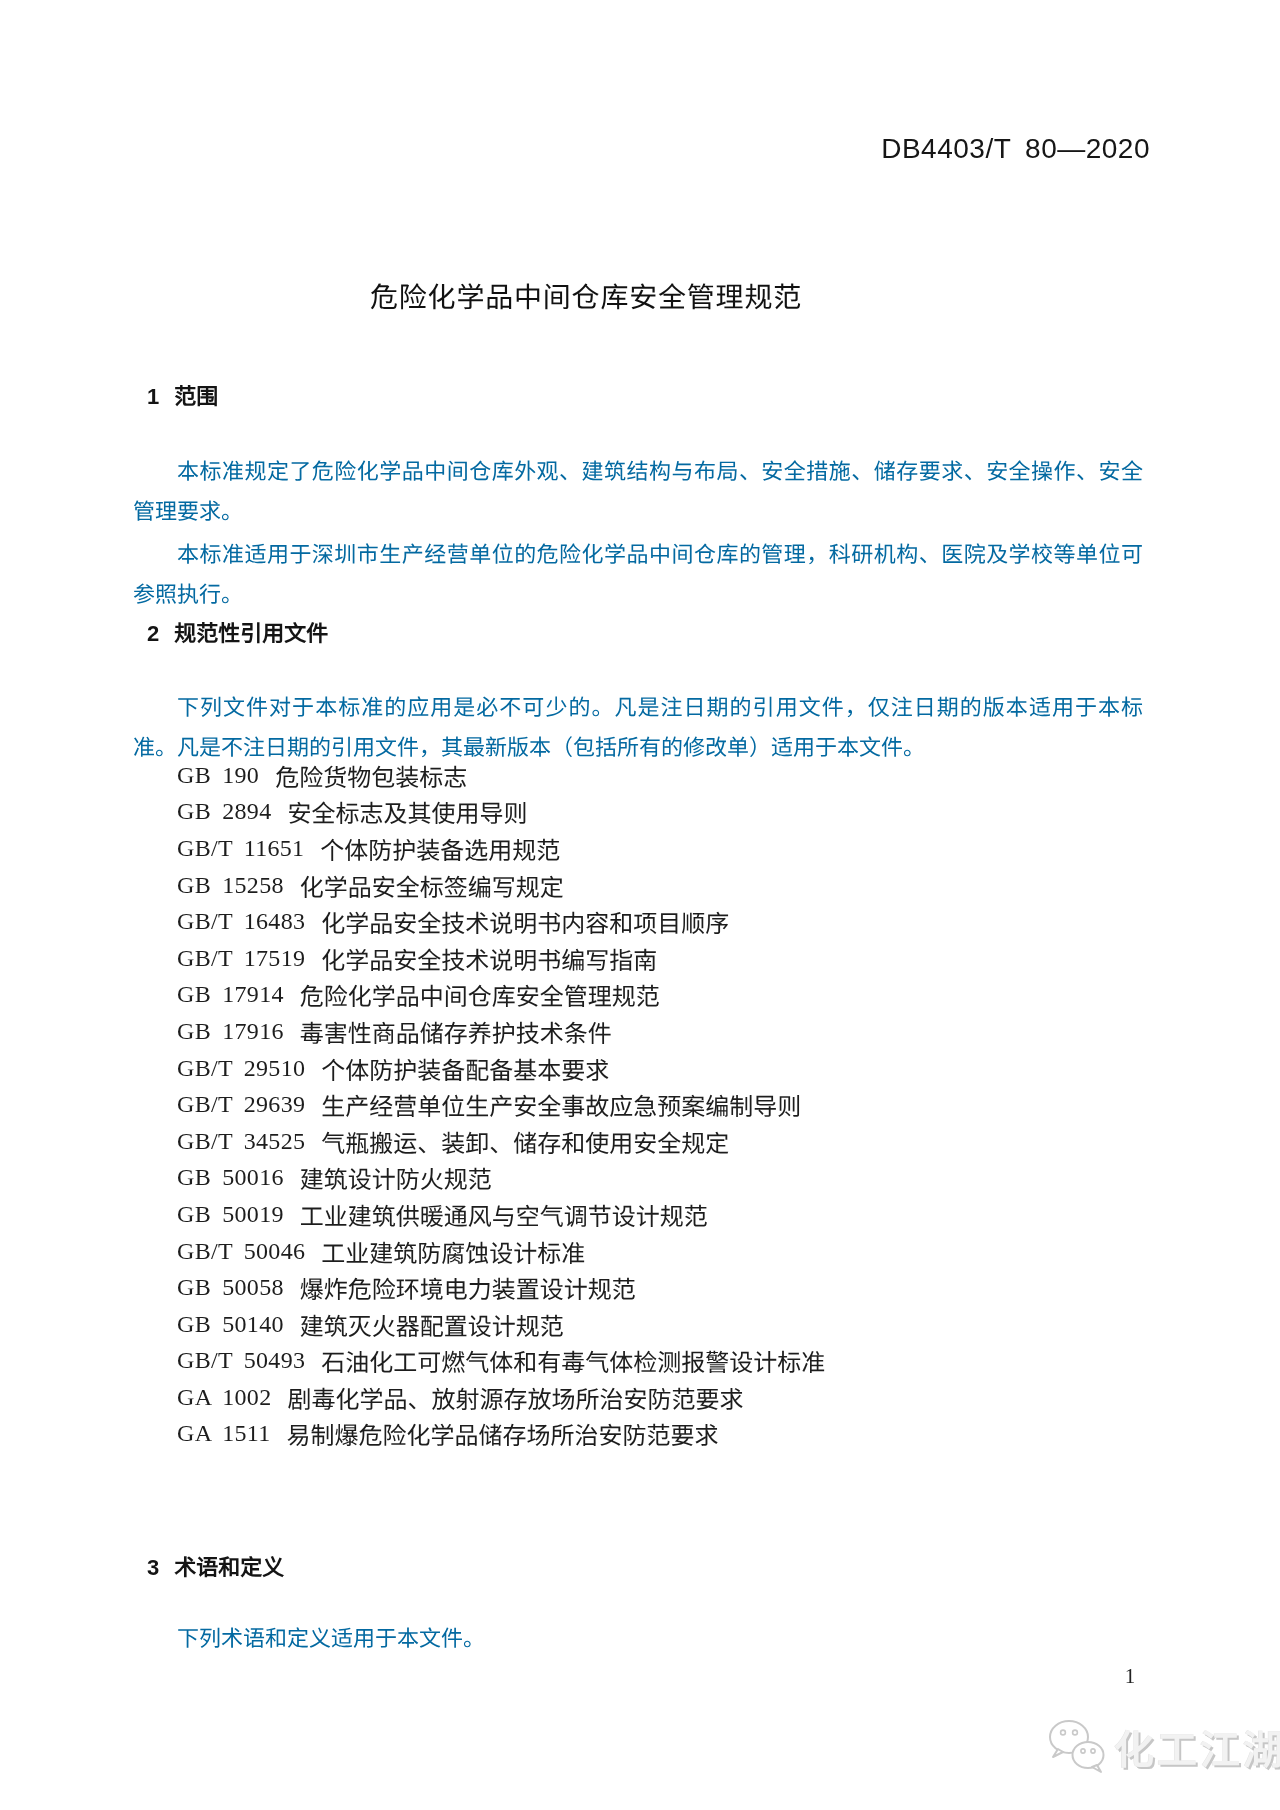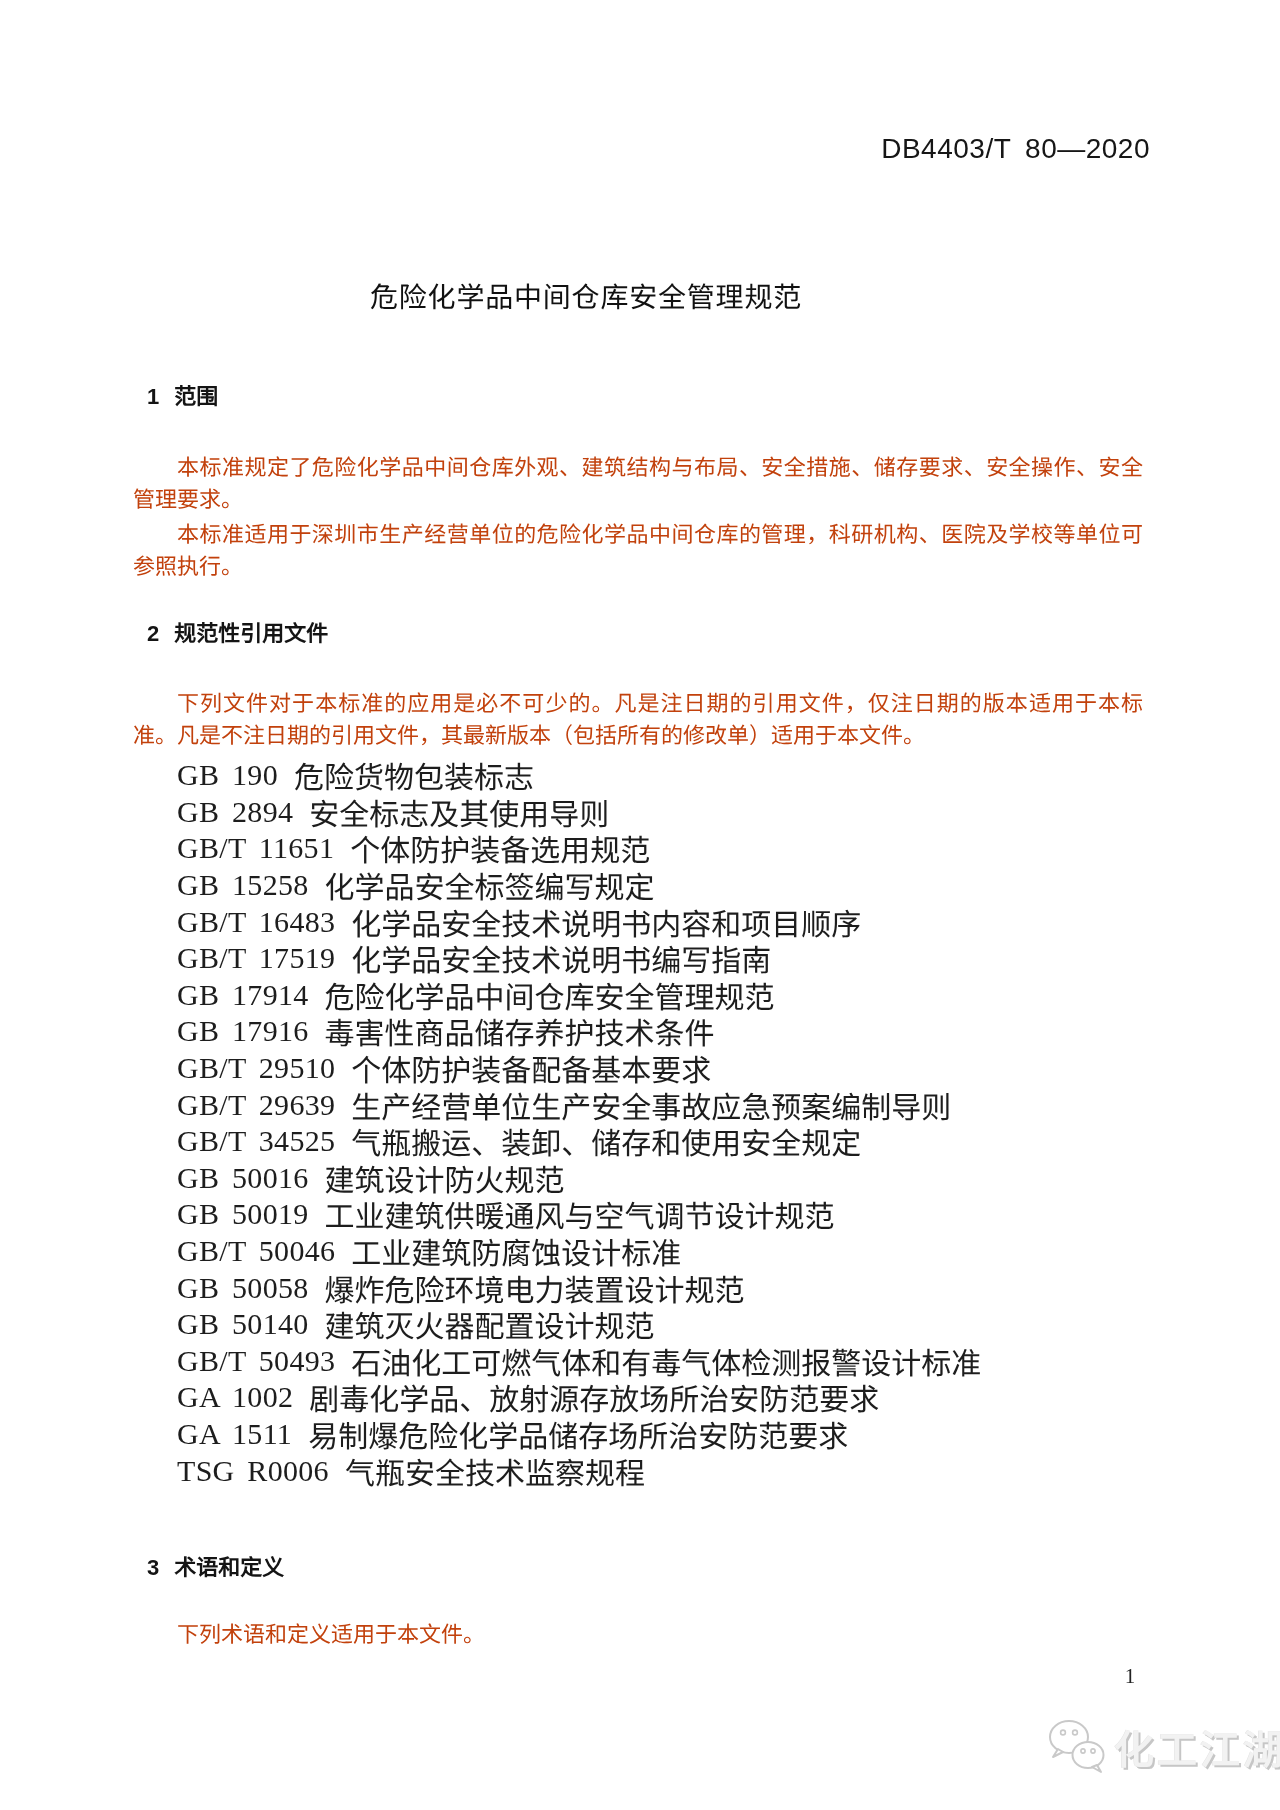--- a/index.html
+++ b/index.html
@@ -64,41 +64,41 @@
   .sec-num { margin-right: 15px; }
   
   .para-block {
     position: absolute;
     left: 133px;
     width: 1010px;
   }
   .para {
     margin: 0 0 3px 0;
     font-size: 22px;
-    line-height: 32px;
+    line-height: 40px;
     text-align: justify;
     text-indent: 2em;
-    color: #c2410c;
+    color: #0369a1;
   }
   
   .ref-list {
     position: absolute;
     left: 133px;
     width: 1010px;
     top: 757px;
     margin: 0;
     padding: 0;
     list-style: none;
   }
   .ref-row {
     height: 36.6px;
     display: flex;
     align-items: center;
     padding-left: 44px;
-    font-size: 30px;
+    font-size: 24px;
     white-space: nowrap;
     color: #1d1d1d;
   }
   .ref-code {
     margin-right: 16px;
     word-spacing: 5px;
     letter-spacing: 0.3px;
   }
   
   .page-number {
@@ -246,24 +246,20 @@
     <li class="ref-row">
       <span class="ref-code">GA 1002</span>
       <span class="ref-title">剧毒化学品、放射源存放场所治安防范要求</span>
     </li>
 
     <li class="ref-row">
       <span class="ref-code">GA 1511</span>
       <span class="ref-title">易制爆危险化学品储存场所治安防范要求</span>
     </li>
 
-    <li class="ref-row">
-      <span class="ref-code">TSG R0006</span>
-      <span class="ref-title">气瓶安全技术监察规程</span>
-    </li>
   </ul>
 
   <div class="sec-heading" style="top:1555px">
     <span class="sec-num">3</span><span>术语和定义</span>
   </div>
 
   <div class="para-block" style="top:1619px">
     <p class="para">下列术语和定义适用于本文件。</p>
   </div>
 

